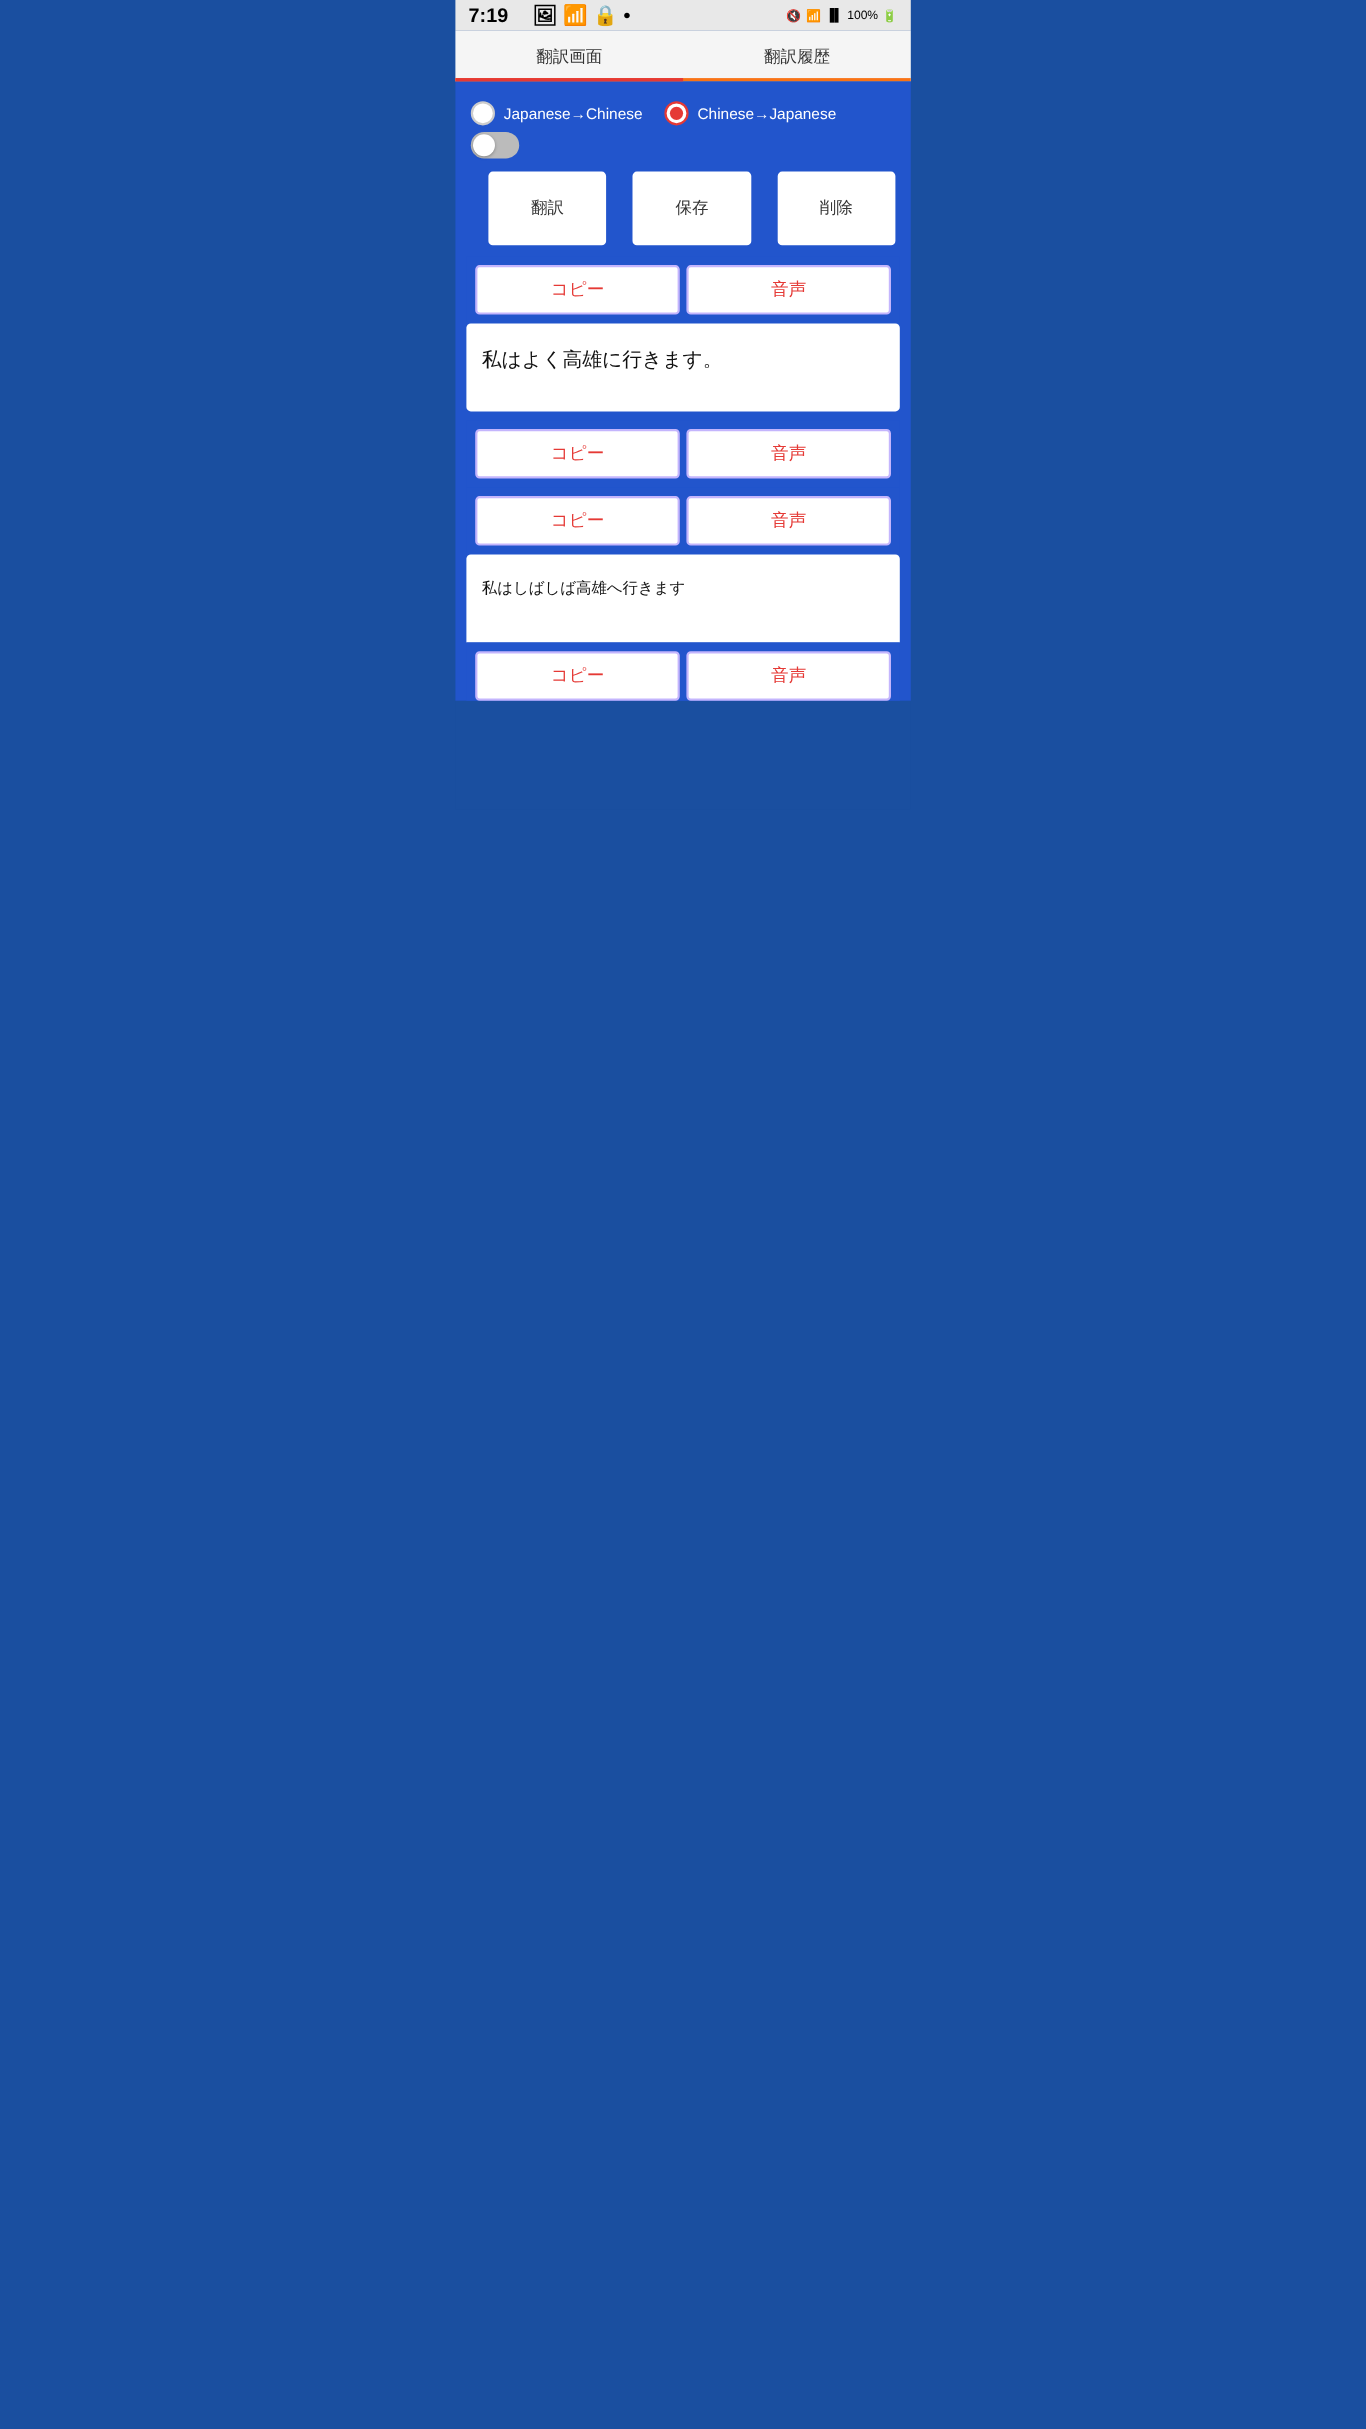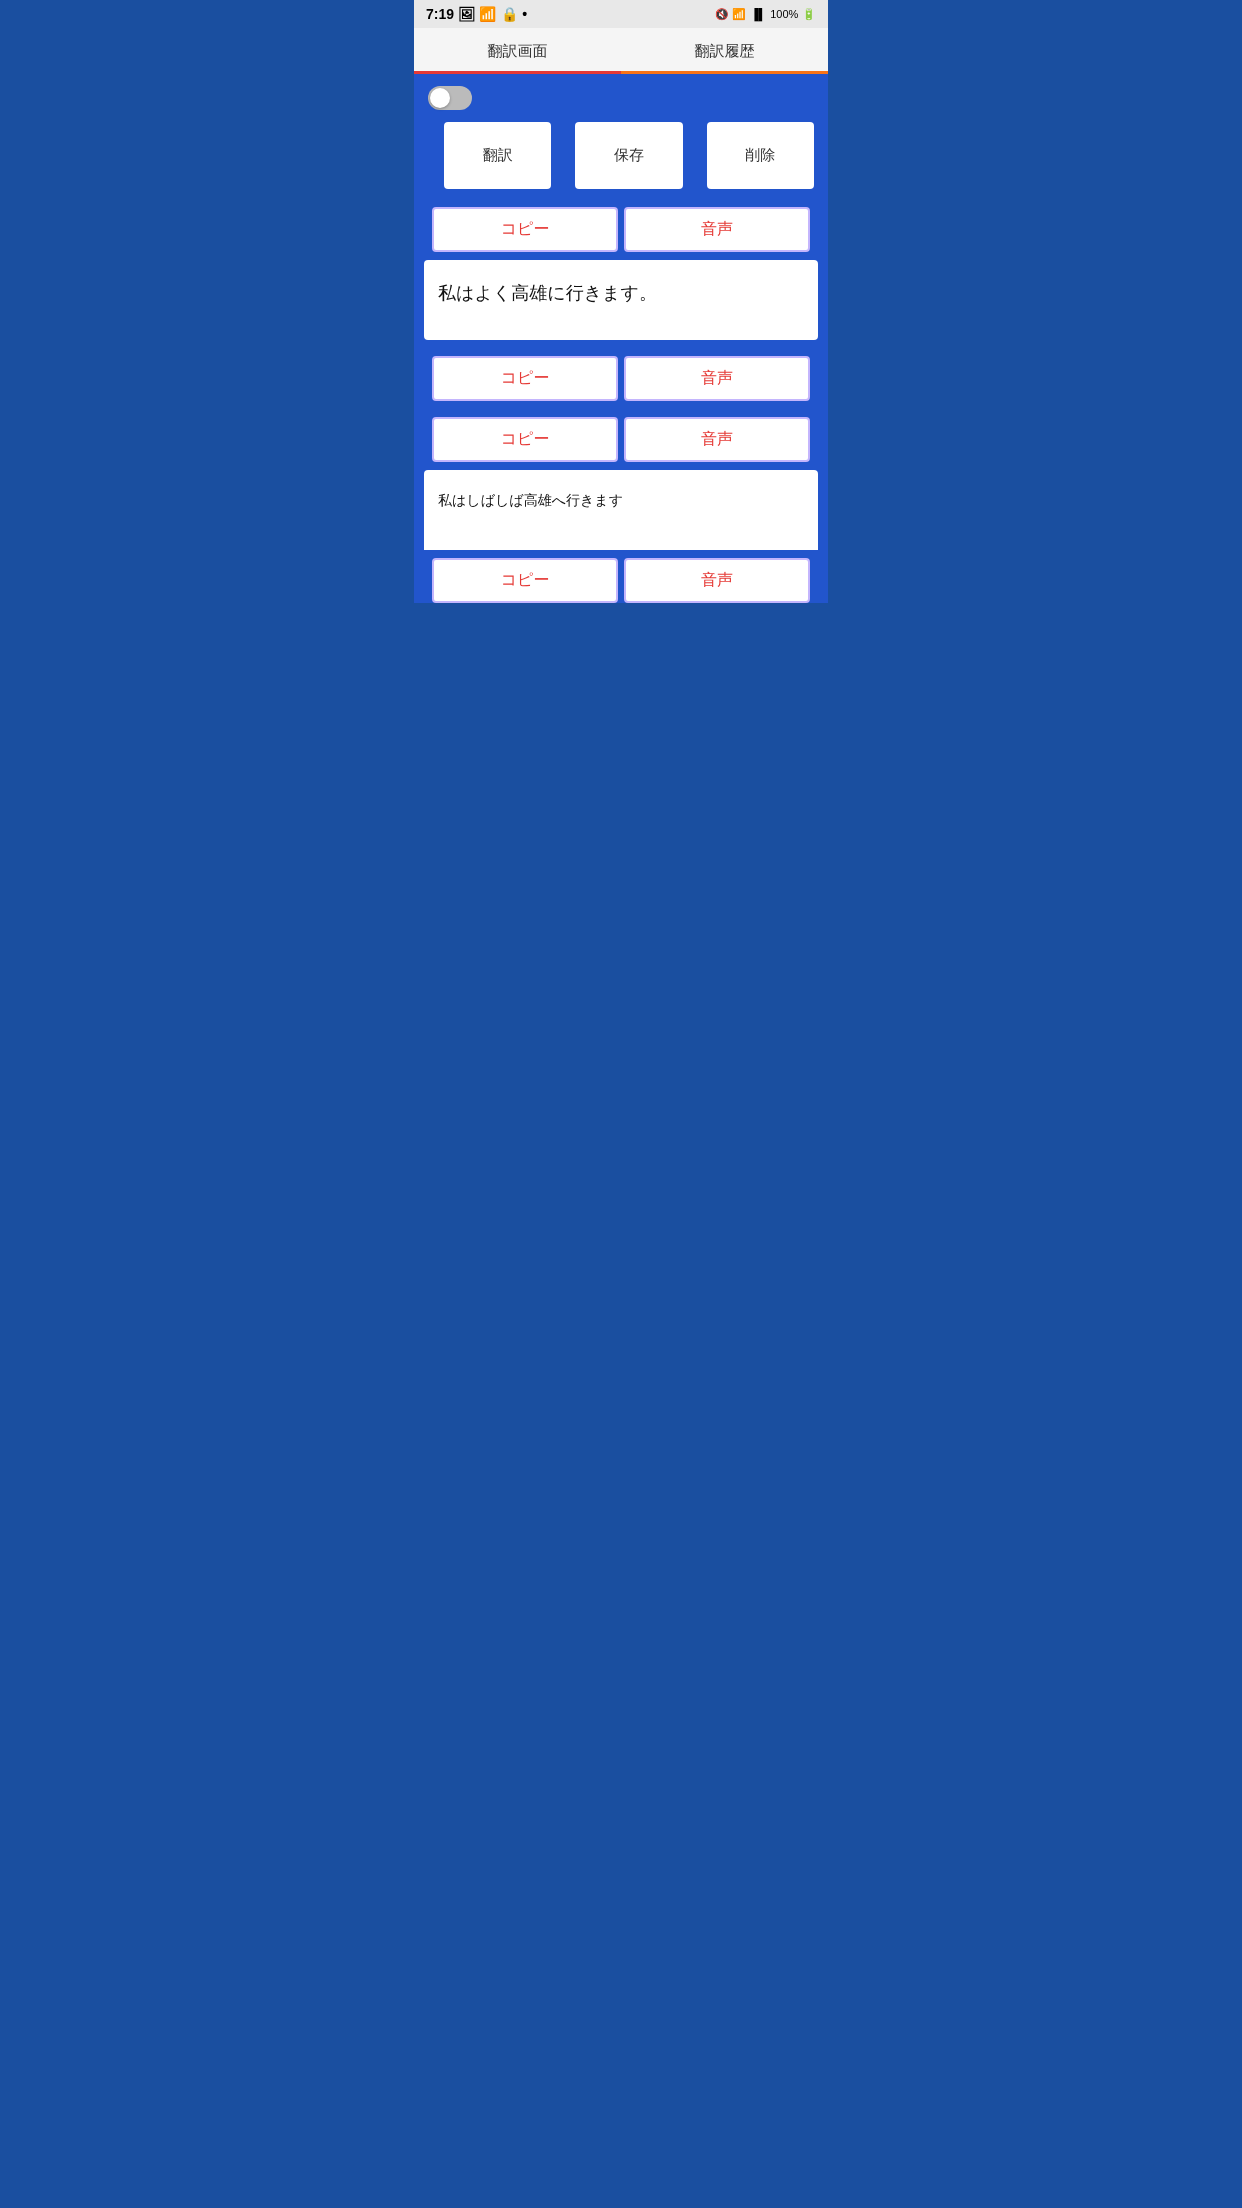--- a/index.html
+++ b/index.html
@@ -30,23 +30,23 @@
       align-items: center;
       justify-content: space-between;
       padding: 0 12px;
       font-size: 12px;
       color: #000;
     }
 
     .status-left {
       display: flex;
       align-items: center;
-      gap: 4px;
+      gap: 22px;
       font-weight: 600;
-      font-size: 14px;
+      font-size: 18px;
     }
 
     .status-right {
       display: flex;
       align-items: center;
       gap: 4px;
       font-size: 11px;
     }
 
     
@@ -247,20 +247,30 @@
     <div class="tab-item active">
       <span>翻訳画面</span>
     </div>
     <div class="tab-item">
       <span>翻訳履歴</span>
     </div>
   </div>
 
   <div class="app-body">
 
+    <div class="radio-row">
+      <div class="radio-option">
+        <div class="radio-circle"></div>
+        <span class="radio-label">Japanese→Chinese</span>
+      </div>
+      <div class="radio-option" style="margin-left: 10px;">
+        <div class="radio-circle selected"></div>
+        <span class="radio-label">Chinese→Japanese</span>
+      </div>
+    </div>
 
     <div class="toggle-row">
       <div class="toggle-switch">
         <div class="knob"></div>
       </div>
     </div>
 
     <div class="action-buttons">
       <button class="action-btn">翻訳</button>
       <button class="action-btn">保存</button>

